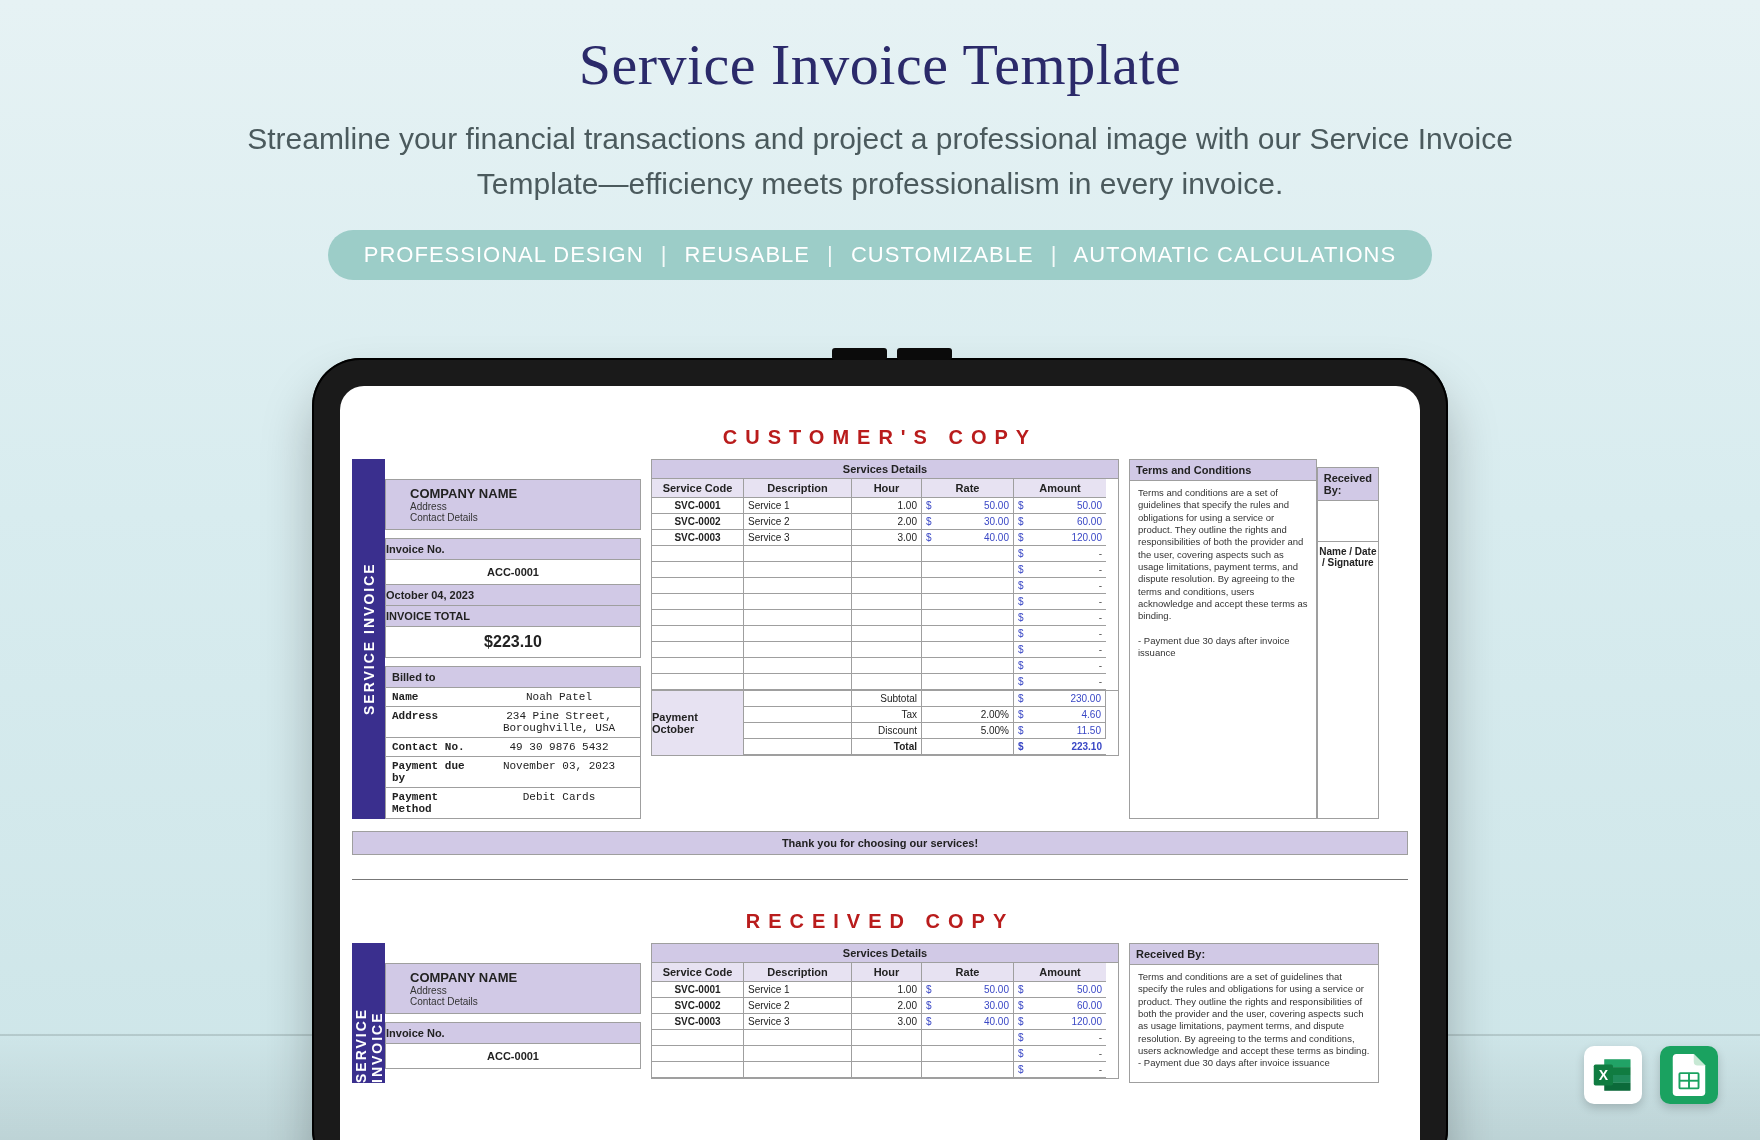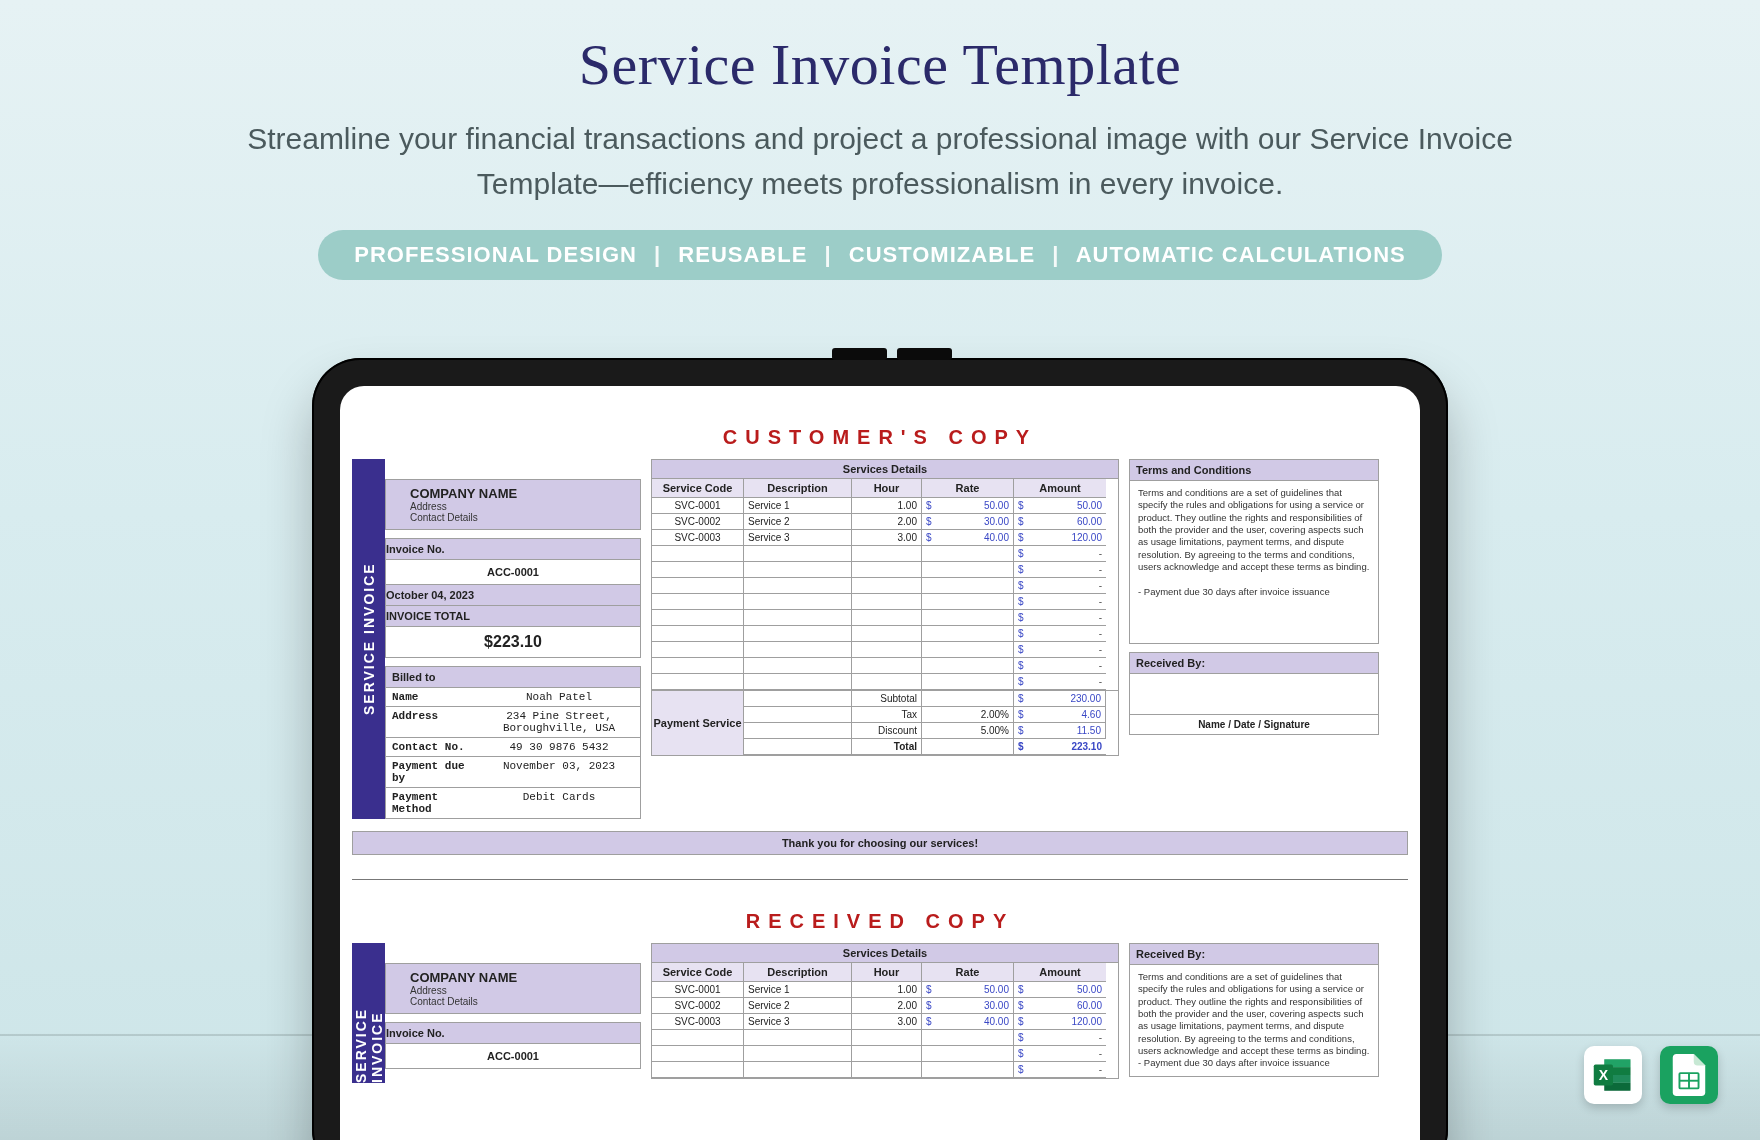--- a/index.html
+++ b/index.html
@@ -31,21 +31,21 @@
   }
   .subtitle {
     margin: 18px auto 4px; max-width: 1380px;
     text-align:center; font-size: 30px; color:#4b5a5d; line-height: 1.5;
   }
   .pill {
     margin: 24px auto 0;
     width: max-content;
     background: var(--pill-bg);
     color: var(--pill-text);
-    font-weight: 700;
+    font-weight: 400;
     letter-spacing: 1px;
     font-size: 22px;
     padding: 12px 36px;
     border-radius: 26px;
   }
   .pill .sep { padding: 0 10px; opacity: .9; }
   
   .device {
     position:absolute; left:50%; transform:translateX(-50%); top:358px;
     width:1136px; height:820px; border-radius:48px; background: var(--device-black);
@@ -90,31 +90,31 @@
   .midcol { display:flex; flex-direction:column; margin-left:10px; }
   .svc { border:1px solid var(--grid); }
   .svc-title { background: var(--accent-light); text-align:center; font-weight:700; padding:3px 0; border-bottom:1px solid var(--grid); }
   .svc-head, .svc-row { display:grid; grid-template-columns: 92px 108px 70px 92px 92px; }
   .svc-head > div { background: var(--accent-light2); font-weight:700; text-align:center; padding:3px 0; border-right:1px solid var(--grid); border-bottom:1px solid var(--grid); }
   .svc-head > div:last-child { border-right:0; }
   .svc-row > div { padding:2px 4px; border-right:1px solid var(--grid); border-bottom:1px solid var(--grid); font-size:10px; }
   .svc-row > div:last-child { border-right:0; }
   .svc-row .num { text-align:right; color: var(--blue); }
   .svc-row .txt { text-align:left; }
-  .svc-row .code { text-align:center; font-weight:400; }
+  .svc-row .code { text-align:center; font-weight:700; }
   .svc-row .dash { text-align:right; color:#555; }
   .pay { display:grid; grid-template-columns: 92px 108px 70px 92px 92px; border:1px solid var(--grid); border-top:0; }
   .pay .label { grid-row: span 4; background: var(--accent-light2); display:flex; align-items:center; justify-content:center; font-weight:700; border-right:1px solid var(--grid); }
   .pay .cell { padding:2px 4px; border-right:1px solid var(--grid); border-bottom:1px solid var(--grid); font-size:10px; }
   .pay .cell.r { text-align:right; }
   .pay .cell:last-child { border-right:0; }
   .pay .cell.num { color: var(--blue); }
 
   
-  .rightcol { margin-left:10px; display:flex; flex-direction:column; }
+  .rightcol { margin-left:10px; display:flex; flex-direction:row; }
   .terms { border:1px solid var(--grid); }
   .terms .t { background: var(--accent-light); font-weight:700; padding:4px 6px; border-bottom:1px solid var(--grid); }
   .terms .body { padding:6px 8px; font-size:9.5px; line-height:1.3; color:#333; min-height:150px; }
   .recv { border:1px solid var(--grid); margin-top:8px; }
   .recv .t { background: var(--accent-light); font-weight:700; padding:4px 6px; border-bottom:1px solid var(--grid); }
   .recv .body { height:40px; }
   .recv .foot { text-align:center; font-weight:700; font-size:10px; padding:4px 0; border-top:1px solid var(--grid); }
 
   .thanks {
     margin-top:12px; background: var(--accent-light); text-align:center; font-weight:700;
@@ -298,21 +298,21 @@
                     <div class="svc-row">
                       <div></div>
                       <div></div>
                       <div></div>
                       <div></div>
                       <div class="dash"><span style="float:left;color:var(--blue);">$</span>-</div>
                     </div>
                   </div>
               </div>
               <div class="pay" id="pay-grid">
-                  <div class="label">Payment Service</div>
+                  <div class="label">Payment October</div>
                   <div class="cell"></div>
                   <div class="cell r" style="">Subtotal</div>
                   <div class="cell r"></div>
                   <div class="cell r num" style=""><span style="float:left;">$</span>230.00</div>
                   <div class="cell"></div>
                   <div class="cell r" style="">Tax</div>
                   <div class="cell r">2.00%</div>
                   <div class="cell r num" style=""><span style="float:left;">$</span>4.60</div>
                   <div class="cell"></div>
                   <div class="cell r" style="">Discount</div>

